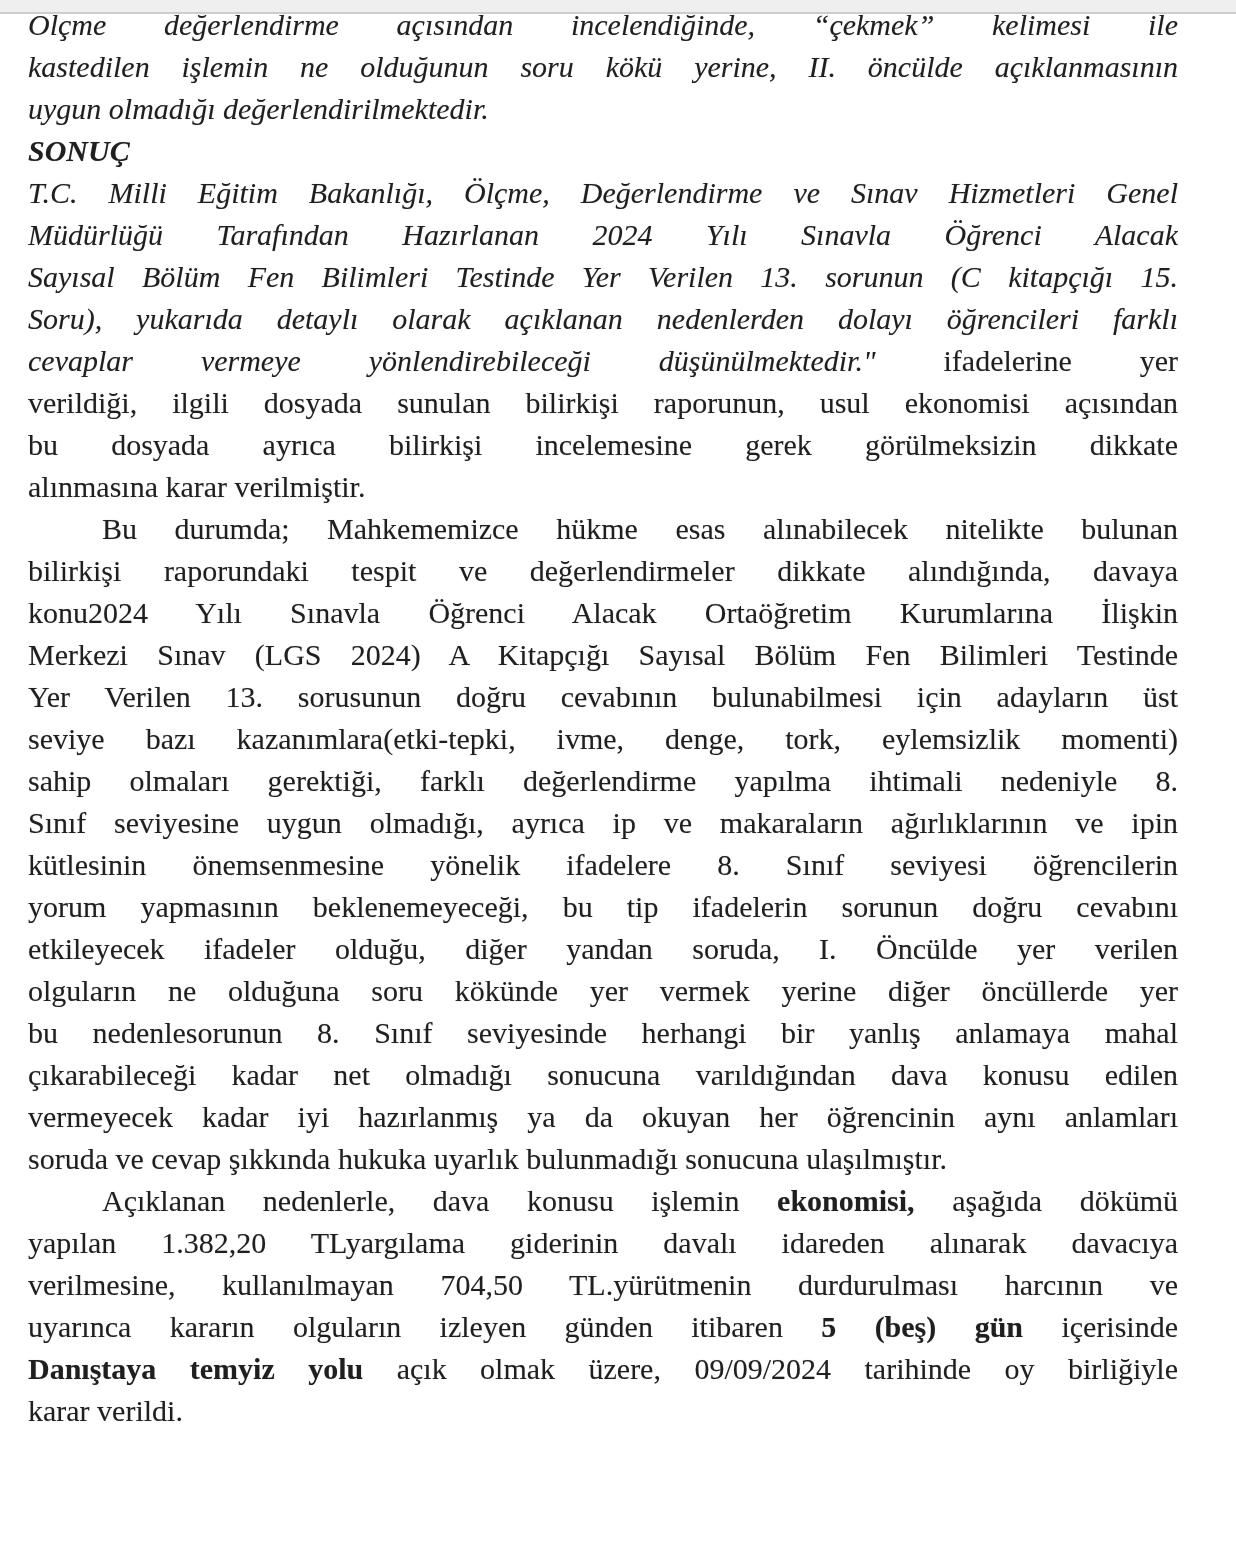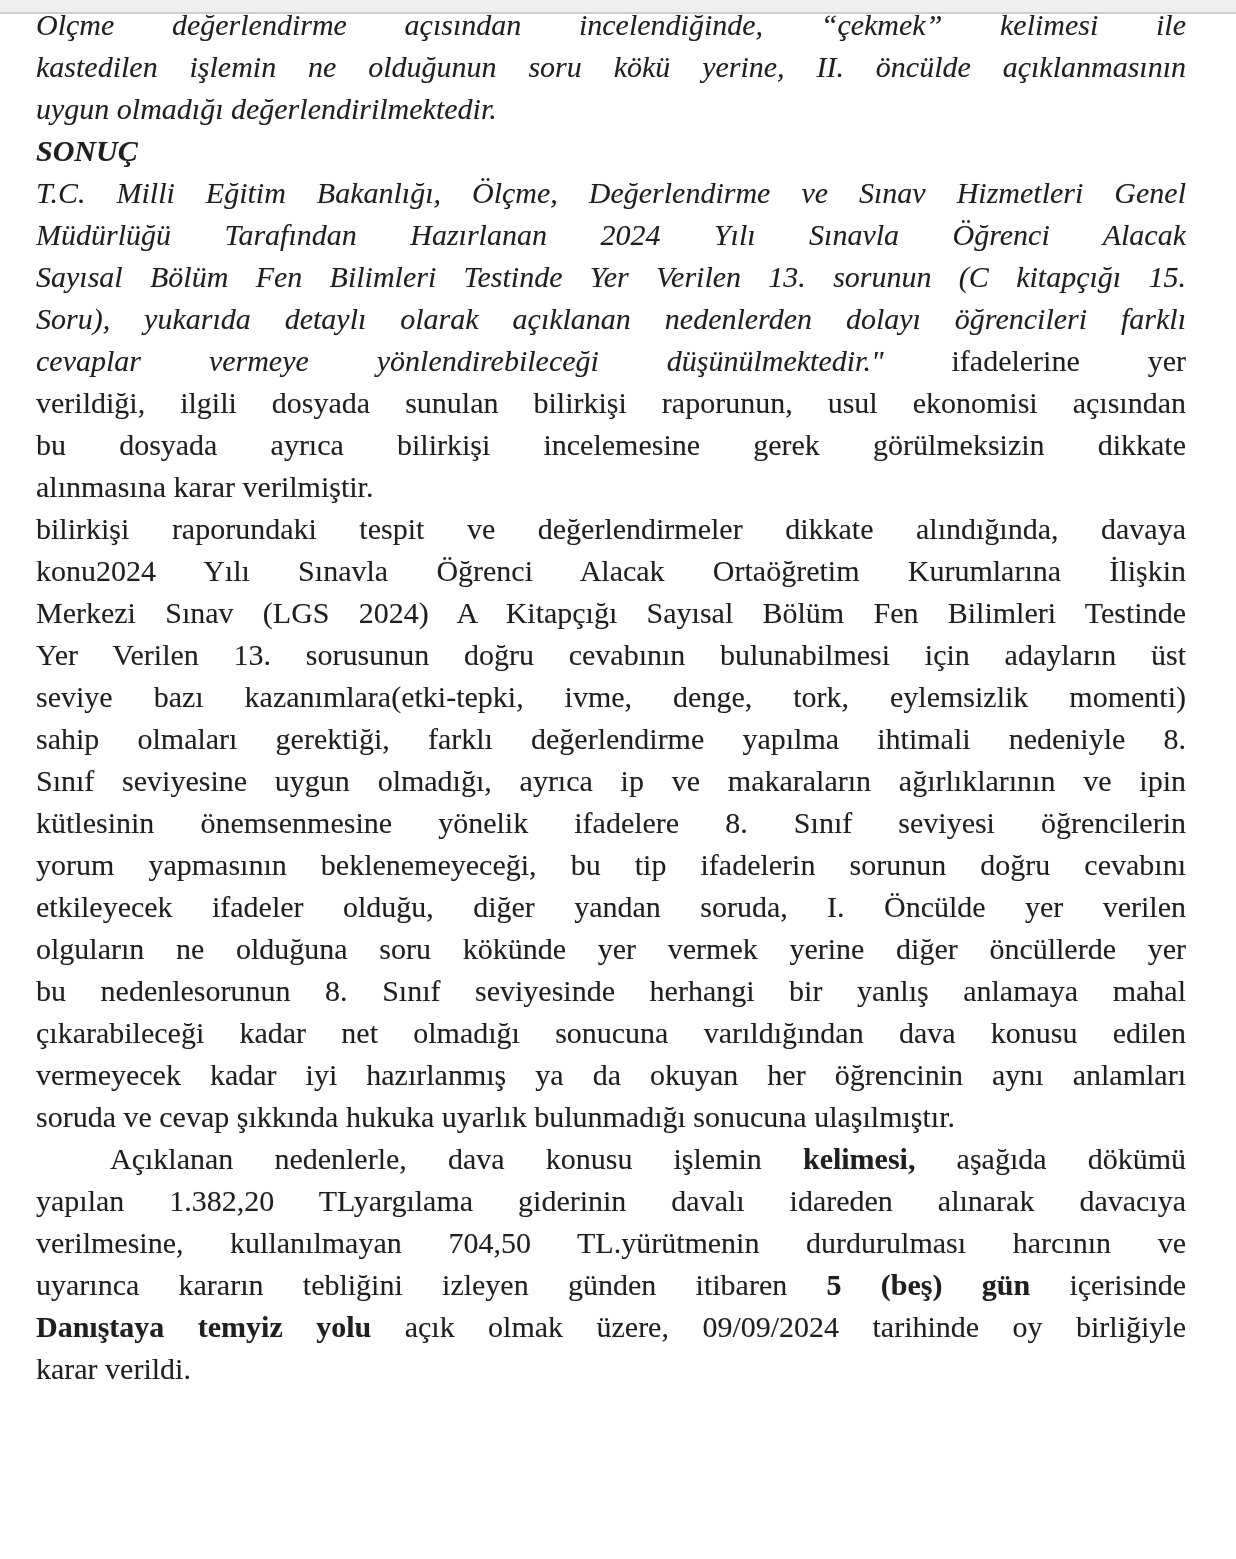--- a/index.html
+++ b/index.html
@@ -25,21 +25,21 @@
   .top-strip {
     position: absolute;
     top: 0; left: 0; right: 0;
     height: 12px;
     background: var(--strip);
     border-bottom: 2px solid var(--strip-line);
     z-index: 2;
   }
   .text-block {
     position: absolute;
-    left: 36px;
+    left: 28px;
     top: 4px;
     width: 1150px;
   }
   .line {
     font-size: 30px;
     line-height: 42px;
     text-align: justify;
     text-align-last: justify;
     text-justify: inter-word;
     overflow: hidden;
@@ -65,35 +65,36 @@
       <div class="line no-just"><span class="seg i">uygun olmadığı değerlendirilmektedir.</span></div>
       <div class="line no-just"><span class="seg i b">SONUÇ</span></div>
       <div class="line"><span class="seg i">T.C. Milli Eğitim Bakanlığı, Ölçme, Değerlendirme ve Sınav Hizmetleri Genel</span></div>
       <div class="line"><span class="seg i">Müdürlüğü Tarafından Hazırlanan 2024 Yılı Sınavla Öğrenci Alacak</span></div>
       <div class="line"><span class="seg i">Sayısal Bölüm Fen Bilimleri Testinde Yer Verilen 13. sorunun (C kitapçığı 15.</span></div>
       <div class="line"><span class="seg i">Soru), yukarıda detaylı olarak açıklanan nedenlerden dolayı öğrencileri farklı</span></div>
       <div class="line"><span class="seg i">cevaplar vermeye yönlendirebileceği düşünülmektedir."</span><span class="seg"> ifadelerine yer</span></div>
       <div class="line"><span class="seg">verildiği, ilgili dosyada sunulan bilirkişi raporunun, usul ekonomisi açısından</span></div>
       <div class="line"><span class="seg">bu dosyada ayrıca bilirkişi incelemesine gerek görülmeksizin dikkate</span></div>
       <div class="line no-just"><span class="seg">alınmasına karar verilmiştir.</span></div>
+      <div class="line indent"><span class="seg">Bu durumda; Mahkememizce hükme esas alınabilecek nitelikte bulunan</span></div>
       <div class="line"><span class="seg">bilirkişi raporundaki tespit ve değerlendirmeler dikkate alındığında, davaya</span></div>
       <div class="line"><span class="seg">konu2024 Yılı Sınavla Öğrenci Alacak Ortaöğretim Kurumlarına İlişkin</span></div>
       <div class="line"><span class="seg">Merkezi Sınav (LGS 2024) A Kitapçığı Sayısal Bölüm Fen Bilimleri Testinde</span></div>
       <div class="line"><span class="seg">Yer Verilen 13. sorusunun doğru cevabının bulunabilmesi için adayların üst</span></div>
       <div class="line"><span class="seg">seviye bazı kazanımlara(etki-tepki, ivme, denge, tork, eylemsizlik momenti)</span></div>
       <div class="line"><span class="seg">sahip olmaları gerektiği, farklı değerlendirme yapılma ihtimali nedeniyle 8.</span></div>
       <div class="line"><span class="seg">Sınıf seviyesine uygun olmadığı, ayrıca ip ve makaraların ağırlıklarının ve ipin</span></div>
       <div class="line"><span class="seg">kütlesinin önemsenmesine yönelik ifadelere 8. Sınıf seviyesi öğrencilerin</span></div>
       <div class="line"><span class="seg">yorum yapmasının beklenemeyeceği, bu tip ifadelerin sorunun doğru cevabını</span></div>
       <div class="line"><span class="seg">etkileyecek ifadeler olduğu, diğer yandan soruda, I. Öncülde yer verilen</span></div>
       <div class="line"><span class="seg">olguların ne olduğuna soru kökünde yer vermek yerine diğer öncüllerde yer</span></div>
       <div class="line"><span class="seg">bu nedenlesorunun 8. Sınıf seviyesinde herhangi bir yanlış anlamaya mahal</span></div>
       <div class="line"><span class="seg">çıkarabileceği kadar net olmadığı sonucuna varıldığından dava konusu edilen</span></div>
       <div class="line"><span class="seg">vermeyecek kadar iyi hazırlanmış ya da okuyan her öğrencinin aynı anlamları</span></div>
       <div class="line no-just"><span class="seg">soruda ve cevap şıkkında hukuka uyarlık bulunmadığı sonucuna ulaşılmıştır.</span></div>
-      <div class="line indent"><span class="seg">Açıklanan nedenlerle, dava konusu işlemin </span><span class="seg b">kelimesi,</span><span class="seg"> aşağıda dökümü</span></div>
+      <div class="line indent"><span class="seg">Açıklanan nedenlerle, dava konusu işlemin </span><span class="seg b">ekonomisi,</span><span class="seg"> aşağıda dökümü</span></div>
       <div class="line"><span class="seg">yapılan 1.382,20 TLyargılama giderinin davalı idareden alınarak davacıya</span></div>
       <div class="line"><span class="seg">verilmesine, kullanılmayan 704,50 TL.yürütmenin durdurulması harcının ve</span></div>
-      <div class="line"><span class="seg">uyarınca kararın tebliğini izleyen günden itibaren </span><span class="seg b">5 (beş) gün</span><span class="seg"> içerisinde</span></div>
+      <div class="line"><span class="seg">uyarınca kararın olguların izleyen günden itibaren </span><span class="seg b">5 (beş) gün</span><span class="seg"> içerisinde</span></div>
       <div class="line"><span class="seg b">Danıştaya temyiz yolu</span><span class="seg"> açık olmak üzere, 09/09/2024 tarihinde oy birliğiyle</span></div>
       <div class="line no-just"><span class="seg">karar verildi.</span></div>
     </div>
 </div>
 
 </body></html>

